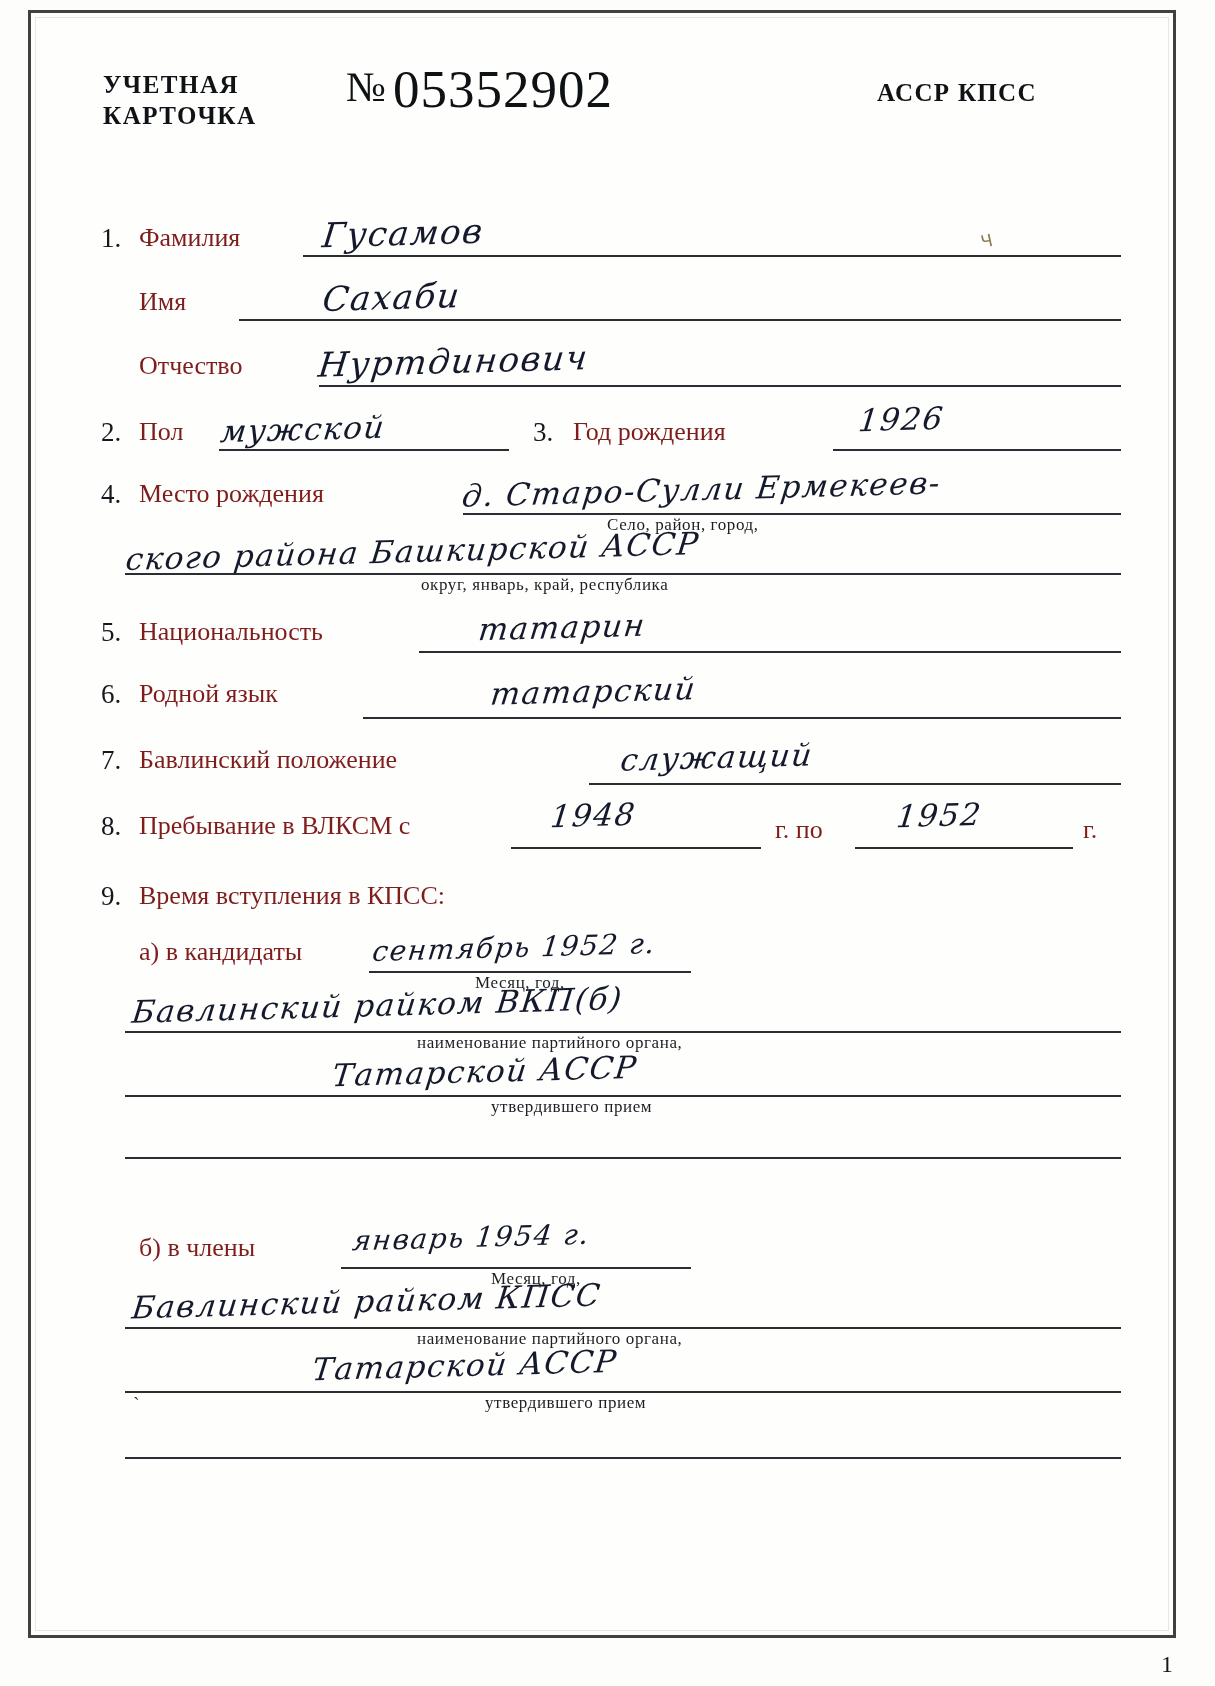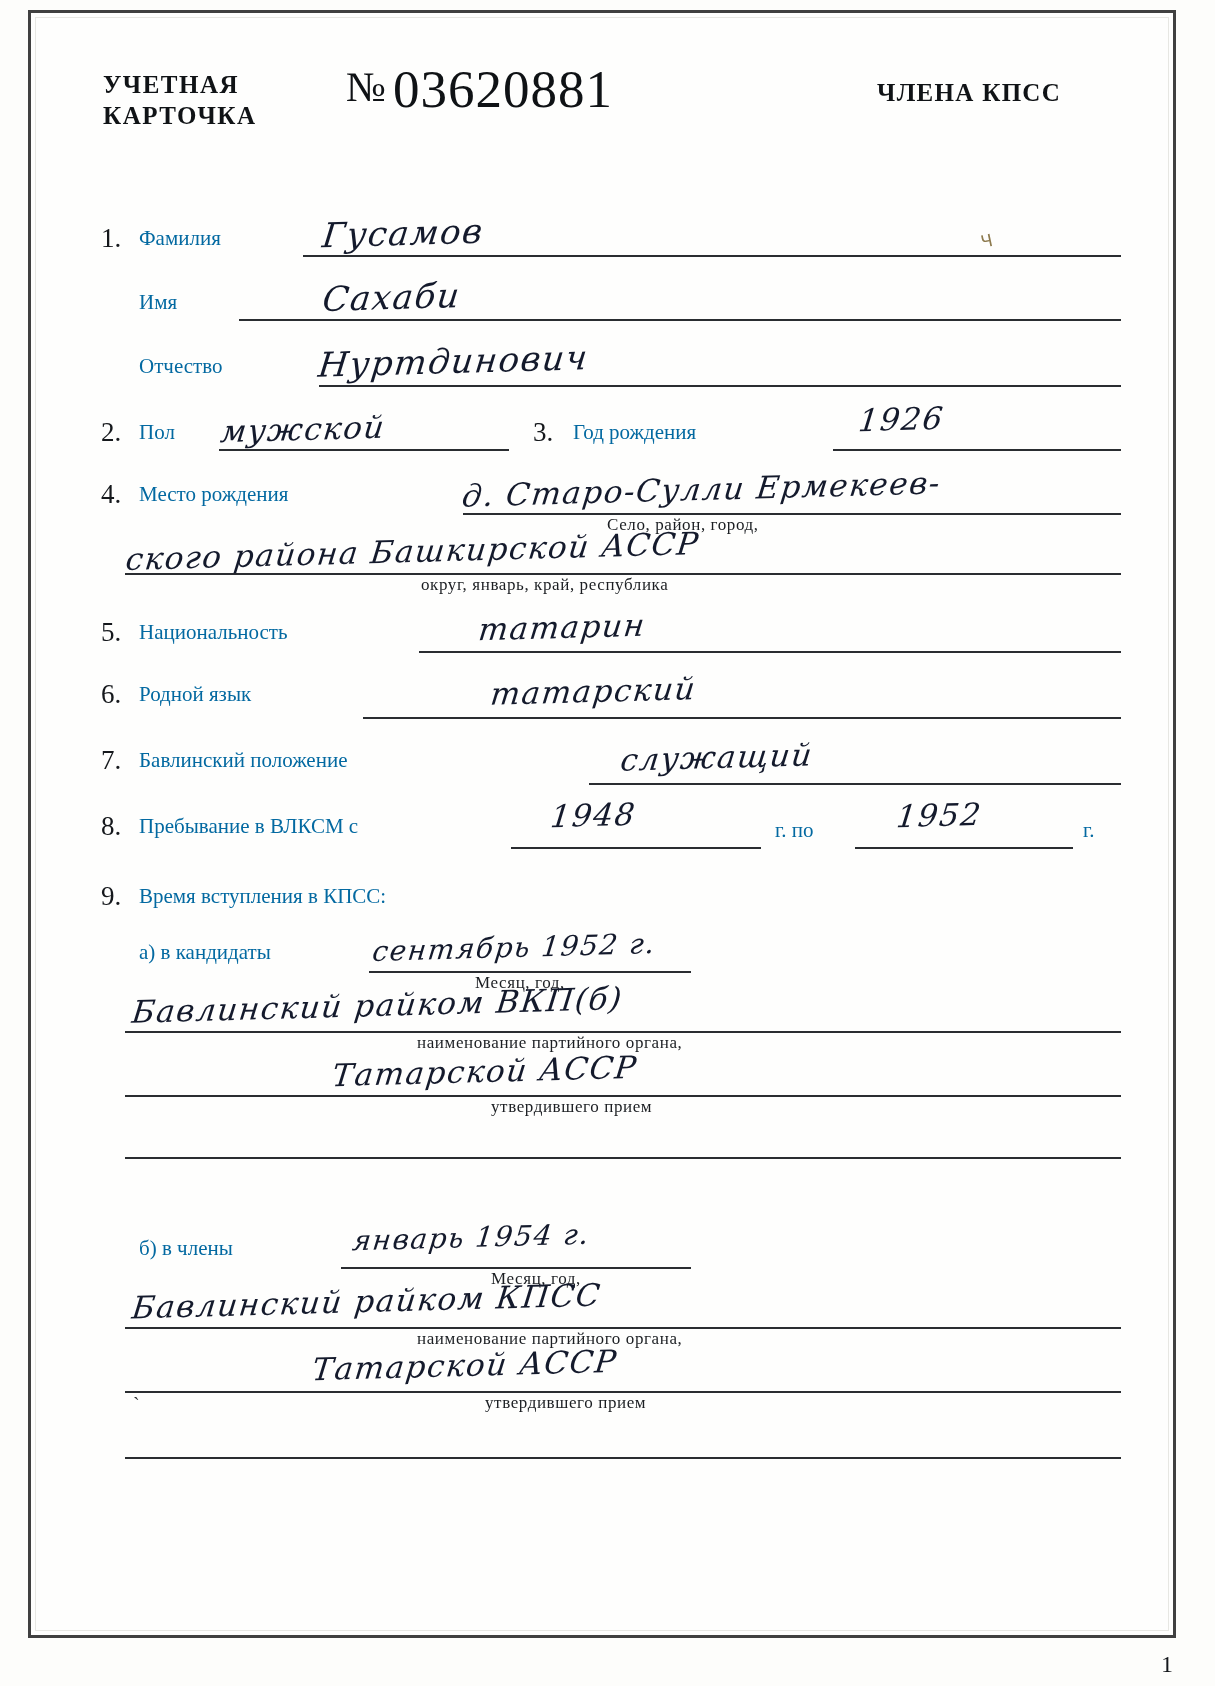--- a/index.html
+++ b/index.html
@@ -103,23 +103,23 @@
 
   
   .row {
     position: absolute;
     left: 0;
     width: 1030px;
     height: 46px;
   }
   .lbl {
     position: absolute;
-    font-size: 21px;
+    font-size: 26px;
     line-height: 34px;
-    color: #0369a1;
+    color: #7f1d1d;
     white-space: nowrap;
   }
   .num {
     position: absolute;
     font-size: 27px;
     line-height: 34px;
     color: #15181c;
   }
   
   .rule {
@@ -172,23 +172,23 @@
 <div class="page">
   <div class="card-border">
     <div class="inner">
 
       <div class="header">
         <div class="hdr-left">
           <div>УЧЕТНАЯ</div>
           <div>КАРТОЧКА</div>
         </div>
         <div class="hdr-num">
-          <span class="no">№</span><span>03620881</span>
+          <span class="no">№</span><span>05352902</span>
         </div>
-        <div class="hdr-right">ЧЛЕНА КПСС</div>
+        <div class="hdr-right">АССР КПСС</div>
       </div>
 
       <div class="stamp-mark">Ч</div>
 
       <div class="row" style="top:168px;">
         <span class="num" style="left:10px; top:0;">1.</span>
         <span class="lbl" style="left:48px; top:0;">Фамилия</span>
         <span class="rule" style="left:212px; top:34px; width:818px;"></span>
         <span class="hand lg" style="left:232px; top:-8px;">Гусамов</span>
       </div>

